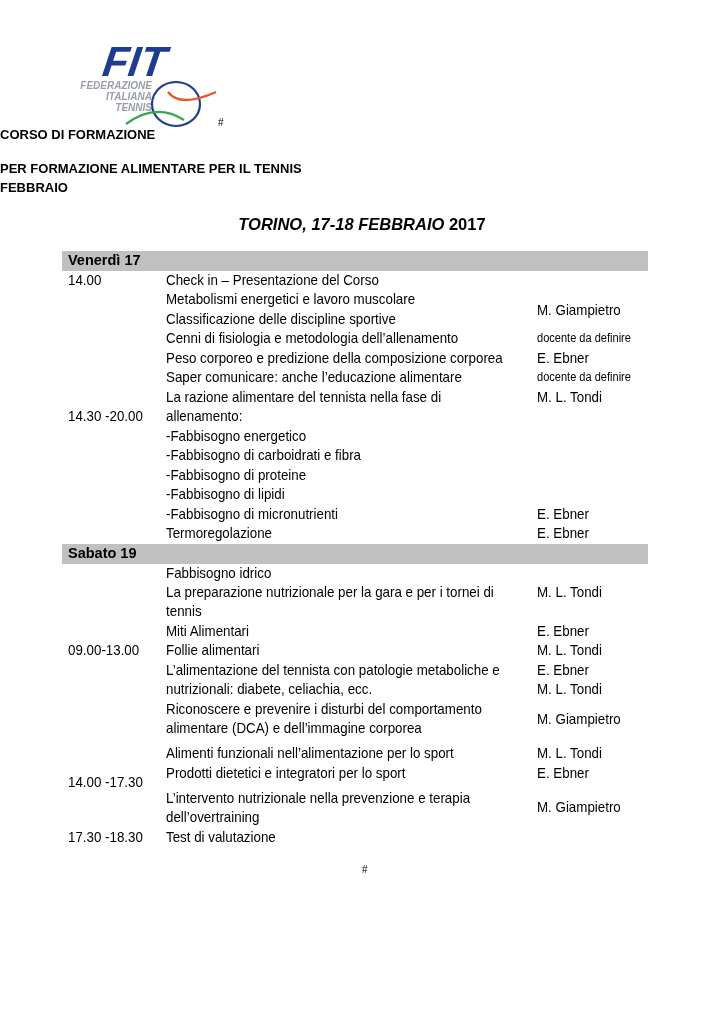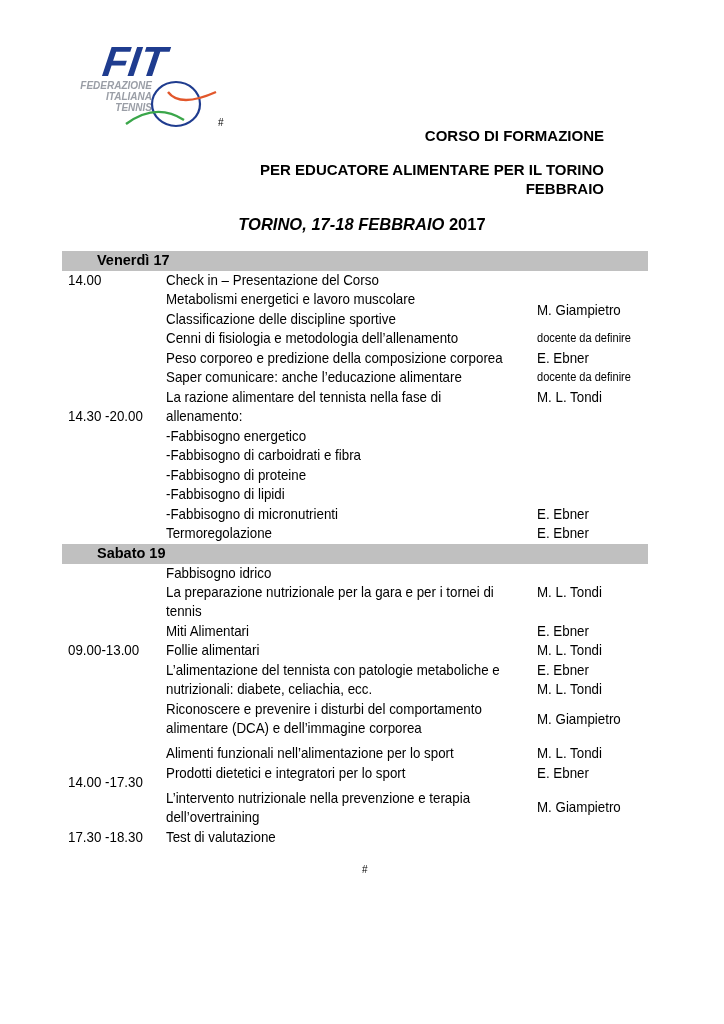--- a/index.html
+++ b/index.html
@@ -1,25 +1,25 @@
 <!DOCTYPE html>
 <html><head>
   <meta charset="utf-8">
   <style>
     html, body { margin: 0; padding: 0; background: #ffffff; }
     body { width: 724px; height: 1024px; position: relative; overflow: hidden;
            font-family: "Liberation Sans", sans-serif; color: #000; }
     .abs { position: absolute; white-space: nowrap; }
     .logo { position: absolute; left: 68px; top: 42px; width: 152px; height: 86px; }
     .hash { font-size: 10px; }
-    .h1 { font-weight: bold; font-size: 15px; text-align: right; width: 604px; left: 0; }
+    .h1 { font-weight: bold; font-size: 13px; text-align: left; width: 604px; left: 0; }
     .city { font-weight: bold; font-size: 16.5px; text-align: center; width: 724px; left: 0; }
     .city i { font-style: italic; }
     .bar { position: absolute; left: 62px; width: 586px; height: 20px; background: #c0c0c0; }
-    .bar span { position: absolute; left: 6px; top: 1px; font-weight: bold; font-size: 14.5px; margin-left: 29px; }
+    .bar span { position: absolute; left: 6px; top: 1px; font-weight: bold; font-size: 14.5px; }
     .t { font-size: 14.5px; transform: scaleX(0.92); transform-origin: left top; }
     .teacher { font-size: 14.5px; transform: scaleX(0.92); transform-origin: left top; }
     .teacher.small { font-size: 12px; }
     .time { font-size: 14.5px; transform: scaleX(0.92); transform-origin: left top; }
   </style>
 </head>
 <body>
 
 <div class="logo">
   <svg width="152" height="86" viewBox="0 0 152 86">
@@ -28,21 +28,21 @@
     <text x="84" y="58" text-anchor="end" font-family="Liberation Sans, sans-serif" font-weight="bold" font-style="italic" font-size="10" fill="#9a9ea6">ITALIANA</text>
     <text x="84" y="69" text-anchor="end" font-family="Liberation Sans, sans-serif" font-weight="bold" font-style="italic" font-size="10" fill="#9a9ea6">TENNIS</text>
     <ellipse cx="108" cy="62" rx="24" ry="22" fill="none" stroke="#1f3c8f" stroke-width="2.2"></ellipse>
     <path d="M100 50 Q 112 66 148 50" fill="none" stroke="#e2572b" stroke-width="2.4"></path>
     <path d="M58 82 Q 88 60 116 78" fill="none" stroke="#3aa64a" stroke-width="2.4"></path>
   </svg>
 </div>
 <div class="abs hash" style="left:218px; top:117px;">#</div>
 
 <div class="abs h1" style="top:127px;">CORSO DI FORMAZIONE</div>
-<div class="abs h1" style="top:161px;">PER EDUCATORE ALIMENTARE PER IL TORINO</div>
+<div class="abs h1" style="top:161px;">PER FORMAZIONE ALIMENTARE PER IL TENNIS</div>
 <div class="abs h1" style="top:180px;">FEBBRAIO</div>
 <div class="abs city" style="top:215px;">
   <i>TORINO, 17-18 FEBBRAIO</i>
   <span>2017</span>
 </div>
 
 <div class="bar" style="top:251px;">
   <span>Venerdì 17</span>
 </div>
 

